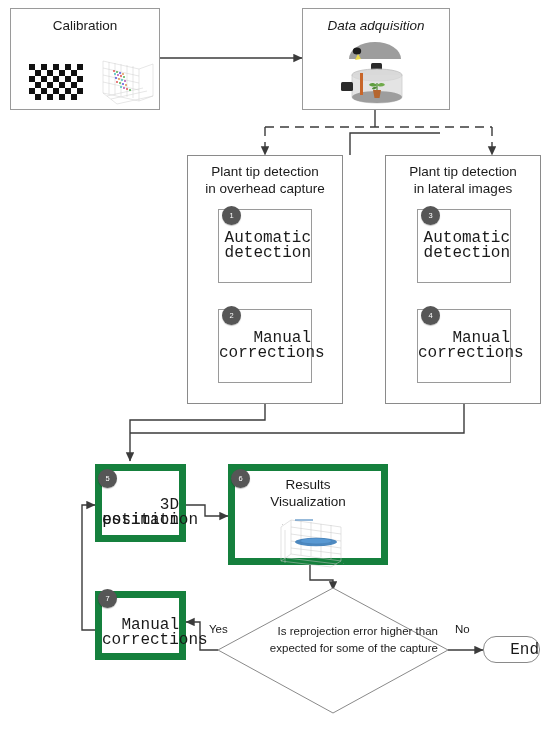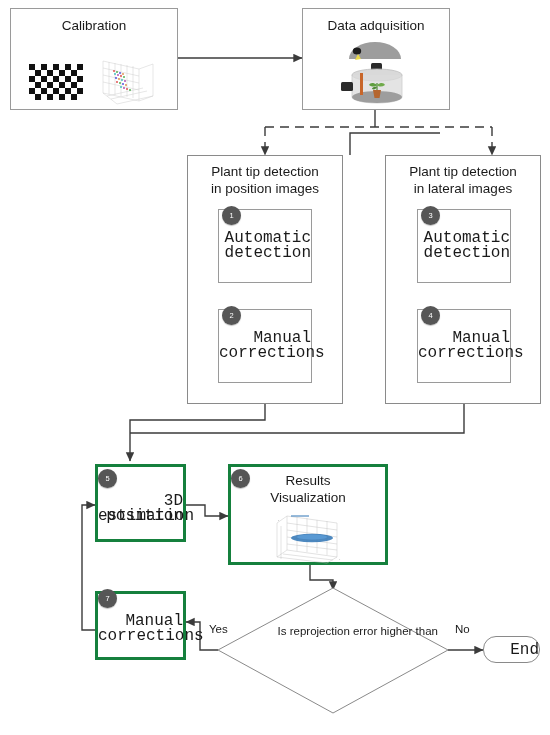--- a/index.html
+++ b/index.html
@@ -6,21 +6,21 @@
   body{
     width:550px;height:735px;
     font-family:"Liberation Sans","DejaVu Sans",sans-serif;
     color:#1a1a1a;
     overflow:hidden;
   }
   #canvas{position:relative;width:550px;height:735px;background:#fff;}
 
   .node{position:absolute;box-sizing:border-box;background:#fff;}
   .box{border:1px solid #9a9a9a;}
-  .box-dark{border:3px solid #15803d;}
+  .box-dark{border:7px solid #15803d;}
   .container-box{border:1px solid #8a8a8a;}
 
   .title{
     position:absolute;left:0;right:0;text-align:center;
     font-size:13.5px;line-height:16.5px;color:#1a1a1a;
   }
   .ctext{
     position:absolute;left:0;right:0;text-align:right;
     font-size:16px;line-height:15px;color:#1a1a1a;font-family:Liberation Mono, monospace;
   }
@@ -84,21 +84,21 @@
       <path d="M218,650 L200,650 L200,622 L186,622" marker-end="url(#ah)"></path>
 
       <path d="M95,630 L82,630 L82,505 L95,505" marker-end="url(#ah)"></path>
 
       <path d="M448,650 L483,650" marker-end="url(#ah)"></path>
     </g>
 
     <polygon points="333,588 448,650 333,713 218,650" fill="#ffffff" stroke="#8a8a8a" stroke-width="1"></polygon>
   </svg>
 
-  <div class="node box" style="left:10px;top:8px;width:168px;height:102px;">
+  <div class="node box" style="left:10px;top:8px;width:150px;height:102px;">
     <div class="title" style="top:9px;">Calibration</div>
 
     <div class="checker" style="left:18px;top:55px;">
       <i class="b"></i>
         <i></i>
         <i class="b"></i>
         <i></i>
         <i class="b"></i>
         <i></i>
         <i class="b"></i>
@@ -179,21 +179,21 @@
           <circle cx="31" cy="28" r="0.9" fill="#d84"></circle>
         <circle cx="26" cy="30" r="0.9" fill="#3bb"></circle>
           <circle cx="29" cy="31" r="0.9" fill="#a4a"></circle>
         <circle cx="32" cy="32" r="0.9" fill="#d44"></circle>
           <circle cx="35" cy="33" r="0.9" fill="#4a4"></circle>
       </g>
     </svg>
   </div>
 
   <div class="node box" style="left:302px;top:8px;width:148px;height:102px;">
-    <div class="title" style="top:9px;">Data adquisition</div>
+    <div class="title" style="top:9px;font-style:italic;">Data adquisition</div>
 
     <svg class="acq" style="left:32px;top:28px;" width="84" height="72" viewBox="0 0 84 72">
 
       <path d="M14,22 A26,17 0 0 1 66,22 z" fill="#9d9d9d"></path>
       <ellipse cx="22" cy="14" rx="4.2" ry="3.6" fill="#1d1d1d"></ellipse>
       <path d="M23,17 L20,23 L26,22 z" fill="#ead94a"></path>
 
       <rect x="36" y="26" width="11" height="9" rx="1.5" fill="#2b2b2b"></rect>
       <rect x="39" y="34" width="5" height="4" fill="#2b2b2b"></rect>
 
@@ -209,21 +209,21 @@
       <path d="M42,48 C38,45 35,46 34,48 C37,50 40,50 42,48z" fill="#5f9e3f"></path>
       <path d="M42,48 C46,45 49,46 50,48 C47,50 44,50 42,48z" fill="#6faa4a"></path>
       <path d="M42,50 C39,49 37,51 37,52 C39,53 41,52 42,50z" fill="#4f8a36"></path>
 
       <path d="M38,53 L46,53 L44.5,61 L39.5,61 z" fill="#b5662f"></path>
     </svg>
   </div>
 
   <div class="node container-box" style="left:187px;top:155px;width:156px;height:249px;">
     <div class="title" style="top:8px;">Plant tip detection</div>
-    <div class="title" style="top:25px;">in position images</div>
+    <div class="title" style="top:25px;">in overhead capture</div>
   </div>
 
   <div class="node box" style="left:218px;top:209px;width:94px;height:74px;">
     <div class="ctext" style="top:21px;">Automatic</div>
     <div class="ctext" style="top:36px;">detection</div>
   </div>
   <div class="badge" style="left:222px;top:206px;">1</div>
 
   <div class="node box" style="left:218px;top:309px;width:94px;height:74px;">
     <div class="ctext" style="top:21px;">Manual</div>
@@ -279,20 +279,21 @@
   <div class="badge" style="left:231px;top:469px;">6</div>
 
   <div class="node box-dark" style="left:95px;top:591px;width:91px;height:69px;">
     <div class="ctext" style="top:20px;">Manual</div>
     <div class="ctext" style="top:35px;">corrections</div>
   </div>
   <div class="badge" style="left:98px;top:589px;">7</div>
 
   <div style="position:absolute;left:228px;top:623px;width:210px;text-align:right;">
     <div style="font-size:11.5px;line-height:17px;">Is reprojection error higher than</div>
+    <div style="font-size:11.5px;line-height:17px;">expected for some of the capture</div>
   </div>
 
   <div class="lbl" style="left:209px;top:623px;text-align:center;">Yes</div>
   <div class="lbl" style="left:455px;top:623px;">No</div>
 
   <div class="node" style="left:483px;top:636px;width:57px;height:27px;border:1px solid #8a8a8a;border-radius:13px;">
     <div class="ctext" style="top:6px;">End</div>
   </div>
 
 </div>

